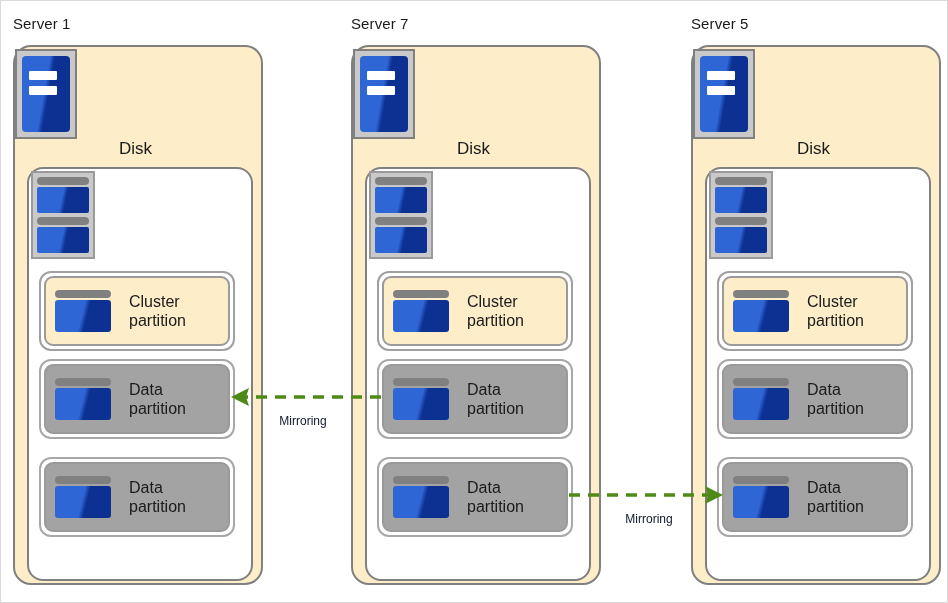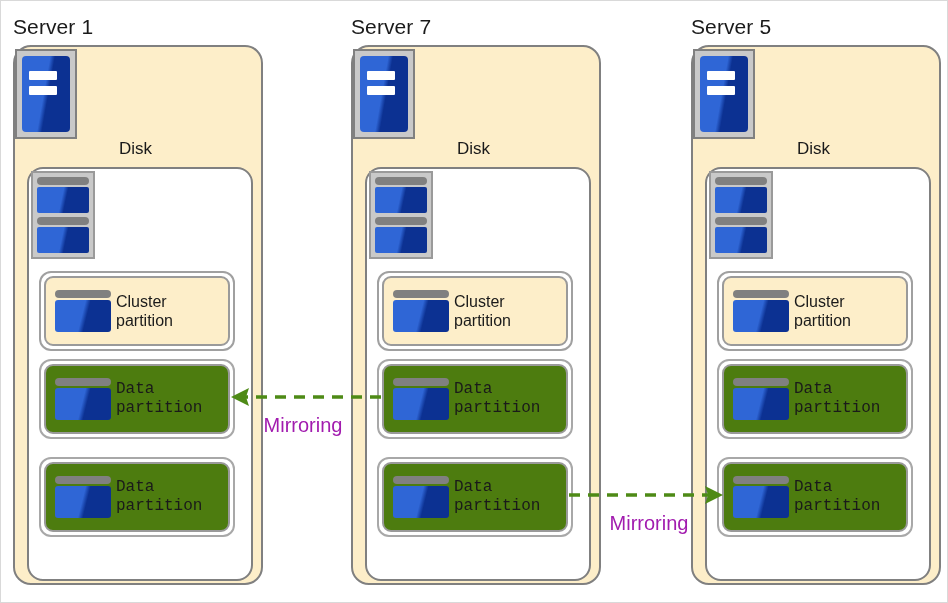--- a/index.html
+++ b/index.html
@@ -17,21 +17,21 @@
   }
 
   
   .server-col {
     position: absolute;
     top: 0; width: 270px; height: 603px;
   }
   .server-title {
     position: absolute;
     left: 12px; top: 14px;
-    font-size: 21px;
+    font-size: 15px;
     color: #1a1a1a;
     white-space: nowrap;
     letter-spacing: 0.1px;
   }
 
   
   .server-body {
     position: absolute;
     left: 12px; top: 44px;
     width: 250px; height: 540px;
@@ -128,58 +128,58 @@
   .part .inner {
     width: 100%; height: 100%;
     border: 2px solid #9a9a9a;
     border-radius: 9px;
     box-sizing: border-box;
     display: flex;
     align-items: center;
     padding-left: 9px;
   }
   .part.cluster .inner { background: #fdeec9; }
-  .part.data .inner { background: #4d7c0f; font-family: Liberation Mono, monospace; }
+  .part.data .inner { background: #a3a3a3; }
   .part.data { border-color: #a8a8a8; }
 
   .part-icon {
     width: 56px; height: 42px;
     display: flex;
     flex-direction: column;
     flex: 0 0 auto;
   }
   .part-icon .cap {
     height: 8px;
     background: #808080;
     border-radius: 4px;
     margin-bottom: 2px;
   }
   .part-icon .plate {
     flex: 1;
     border-radius: 3px;
     background: linear-gradient(104deg, #2f66d6 0%, #2f66d6 48%, #0c3192 56%, #0c3192 100%);
   }
   .part-label {
-    margin-left: 5px;
+    margin-left: 18px;
     font-size: 16px;
     line-height: 19px;
     color: #1a1a1a;
     white-space: nowrap;
   }
 
   
   .mirror {
     position: absolute;
     height: 40px;
   }
   .mirror svg { display: block; overflow: visible; }
   .mirror-label {
     position: absolute;
-    font-size: 20px;
-    color: #a21caf;
+    font-size: 12px;
+    color: #0f172a;
     white-space: nowrap;
     text-align: center;
   }
 </style>
 </head>
 <body>
 
 <div id="canvas">
 
   <div class="server-col" style="left:0px;">

